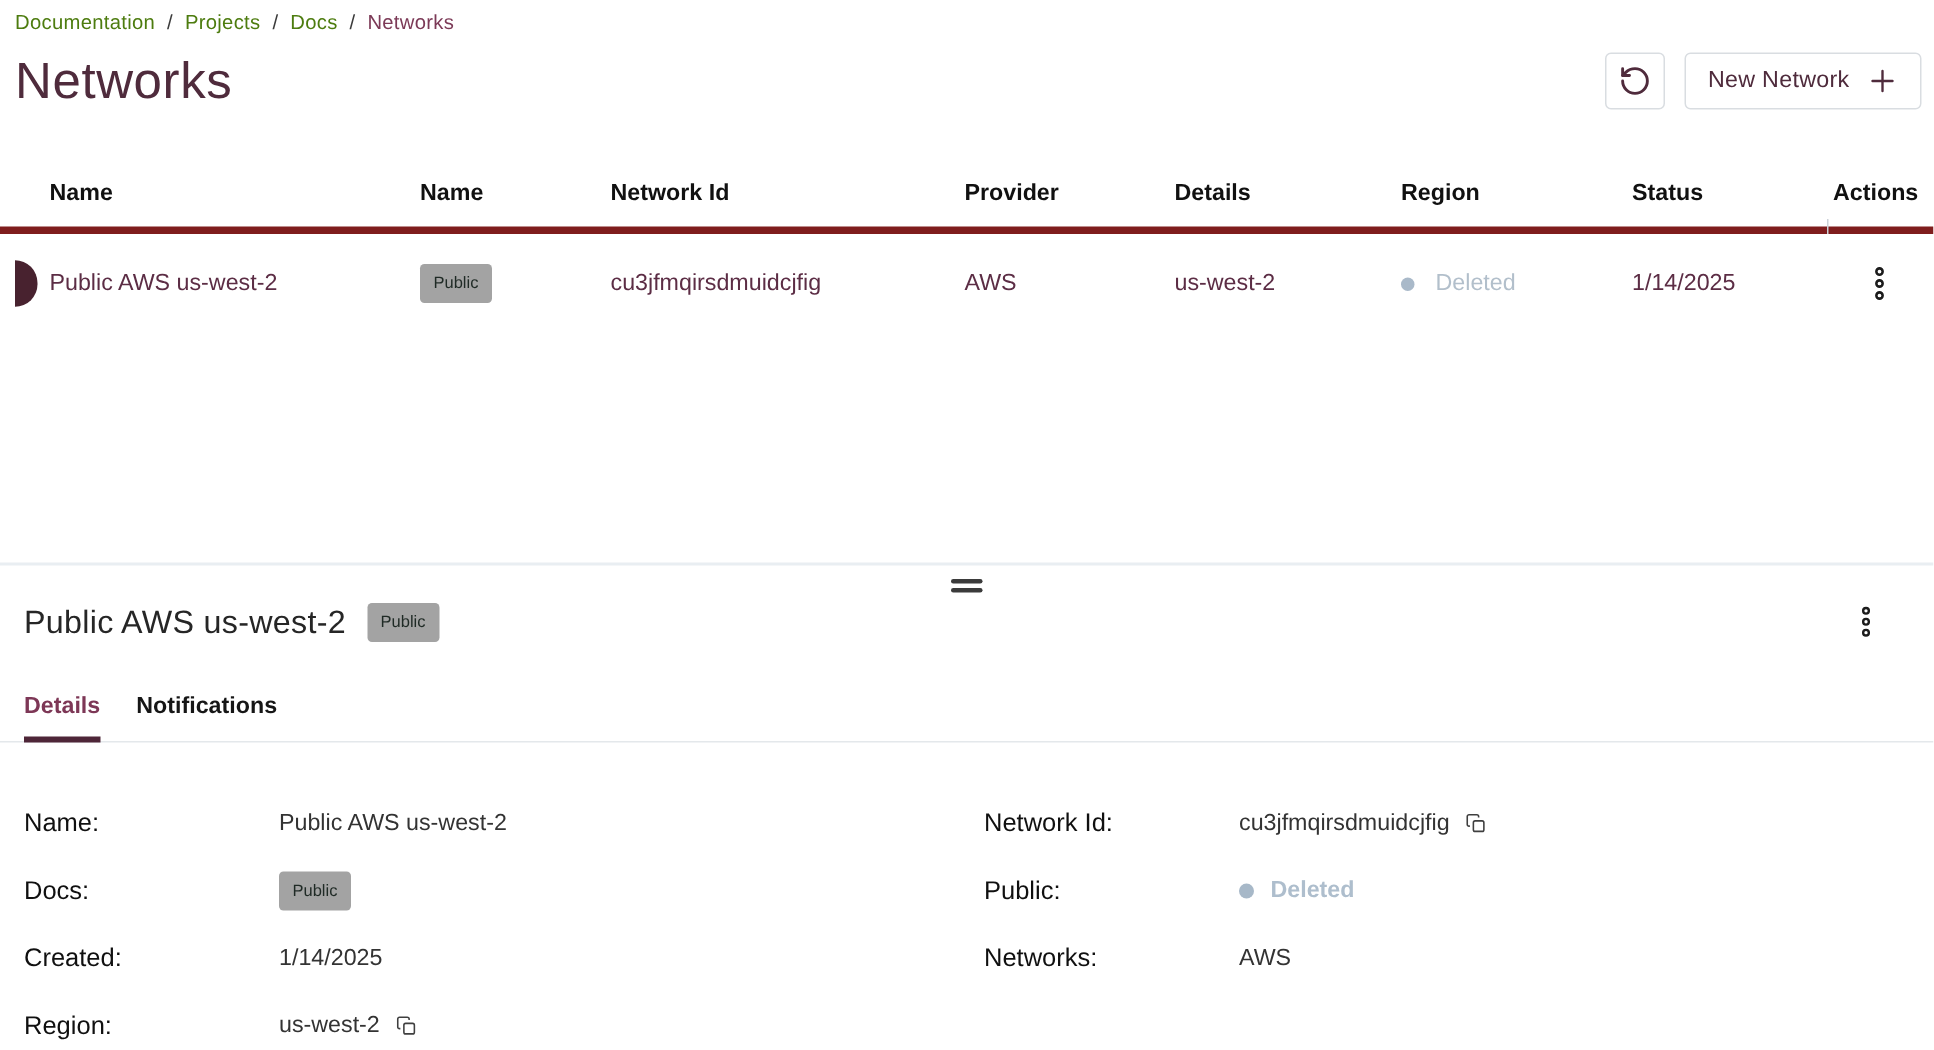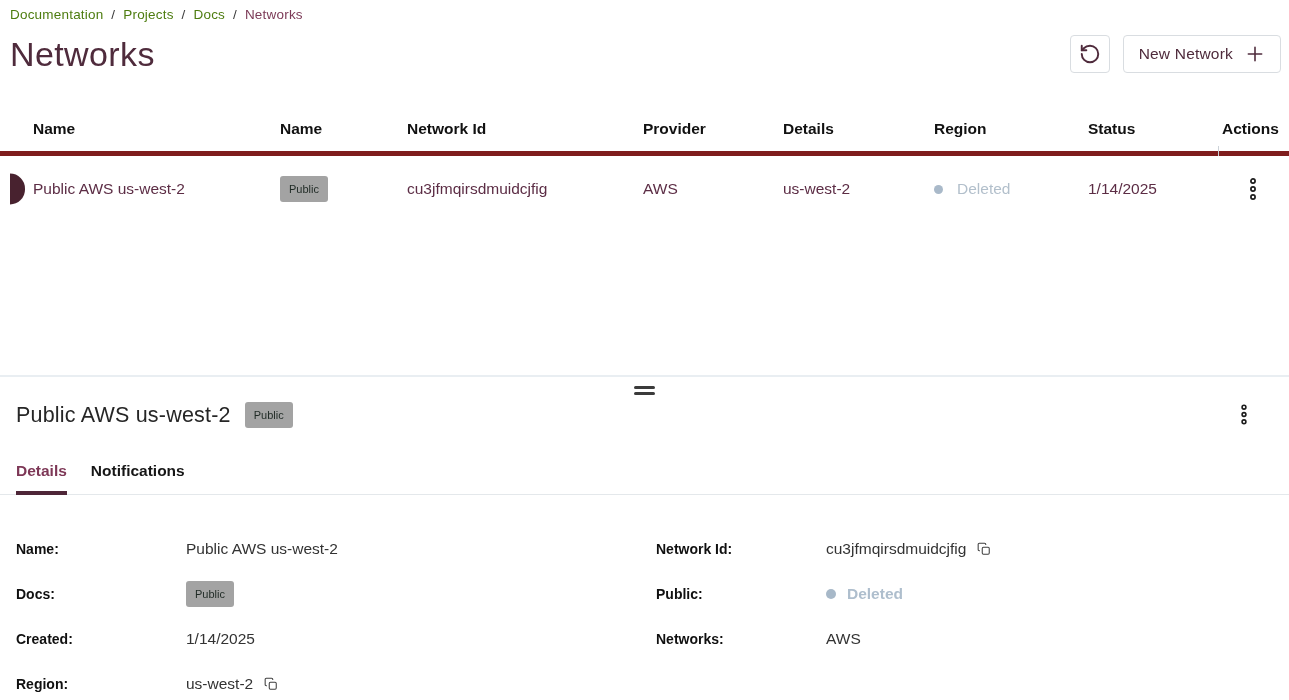--- a/index.html
+++ b/index.html
@@ -57,21 +57,21 @@
 
   .tabs { display: flex; gap: 24px; padding: 0 16px; margin-top: 33px; border-bottom: 1px solid #e4e8eb; }
   .tab { font-size: 15.5px; font-weight: bold; color: #161616; padding-bottom: 14px; position: relative; cursor: pointer; }
   .tab.active { color: #7d3756; }
   .tab.active::after { content: ""; position: absolute; left: 0; right: 0; bottom: -1px; height: 4px; background: #4e2638; }
 
   .details { display: flex; padding: 45px 16px 0 16px; }
   .details-col-left { width: 640px; }
   .details-col-right { flex: 1; }
   .field { display: flex; align-items: center; height: 18px; margin-bottom: 27px; }
-  .field-label { width: 170px; font-weight: bold; font-size: 14px; color: #101010; flex: 0 0 auto; }
+  .field-label { width: 170px; font-weight: normal; font-size: 17px; color: #101010; flex: 0 0 auto; }
   .field-value { font-size: 15.5px; color: #333; display: flex; align-items: center; gap: 11px; }
   .field-value.muted { color: #aebecd; font-weight: bold; }
   .dot-lg { width: 10px; height: 10px; border-radius: 50%; background: #a7b8c8; flex: 0 0 auto; }
   .copy-btn { background: none; border: none; padding: 0; cursor: pointer; display: flex; align-items: center; }
 </style>
 </head>
 <body>
 
 <div class="breadcrumb">
   <span class="crumb">Documentation</span>

